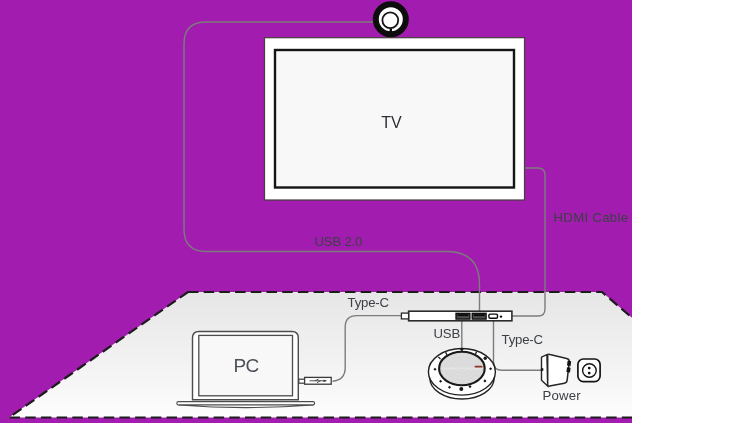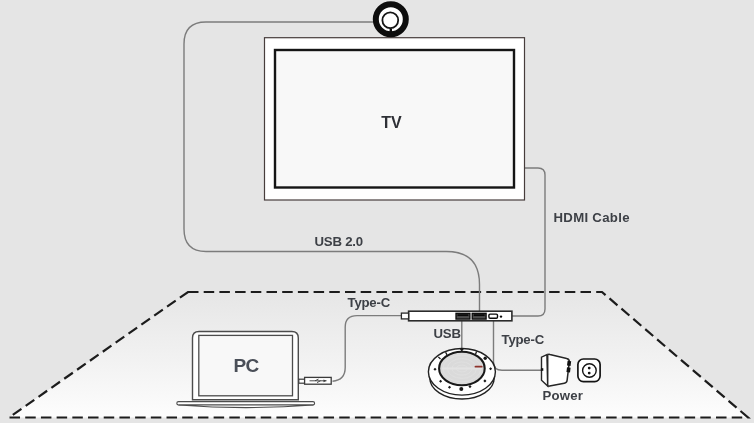--- a/index.html
+++ b/index.html
@@ -1,16 +1,16 @@
 <!DOCTYPE html>
 <html><head>
 <meta charset="utf-8">
 <style>
   html,body{margin:0;padding:0;background:#ffffff;}
-  .stage{position:relative;width:754px;height:423px;overflow:hidden;background:#e5e5e5;font-weight:bold;}
+  .stage{position:relative;width:632px;height:423px;overflow:hidden;background:#a21caf;}
   text{font-family:"Liberation Sans",sans-serif;}
 </style>
 </head>
 <body>
 <div class="stage">
 <svg width="754" height="423" viewBox="0 0 754 423">
   <defs>
     <linearGradient id="tbl" x1="0" y1="0" x2="0" y2="1">
       <stop offset="0" stop-color="#e6e6e6"></stop>
       <stop offset="0.55" stop-color="#f2f2f2"></stop>

